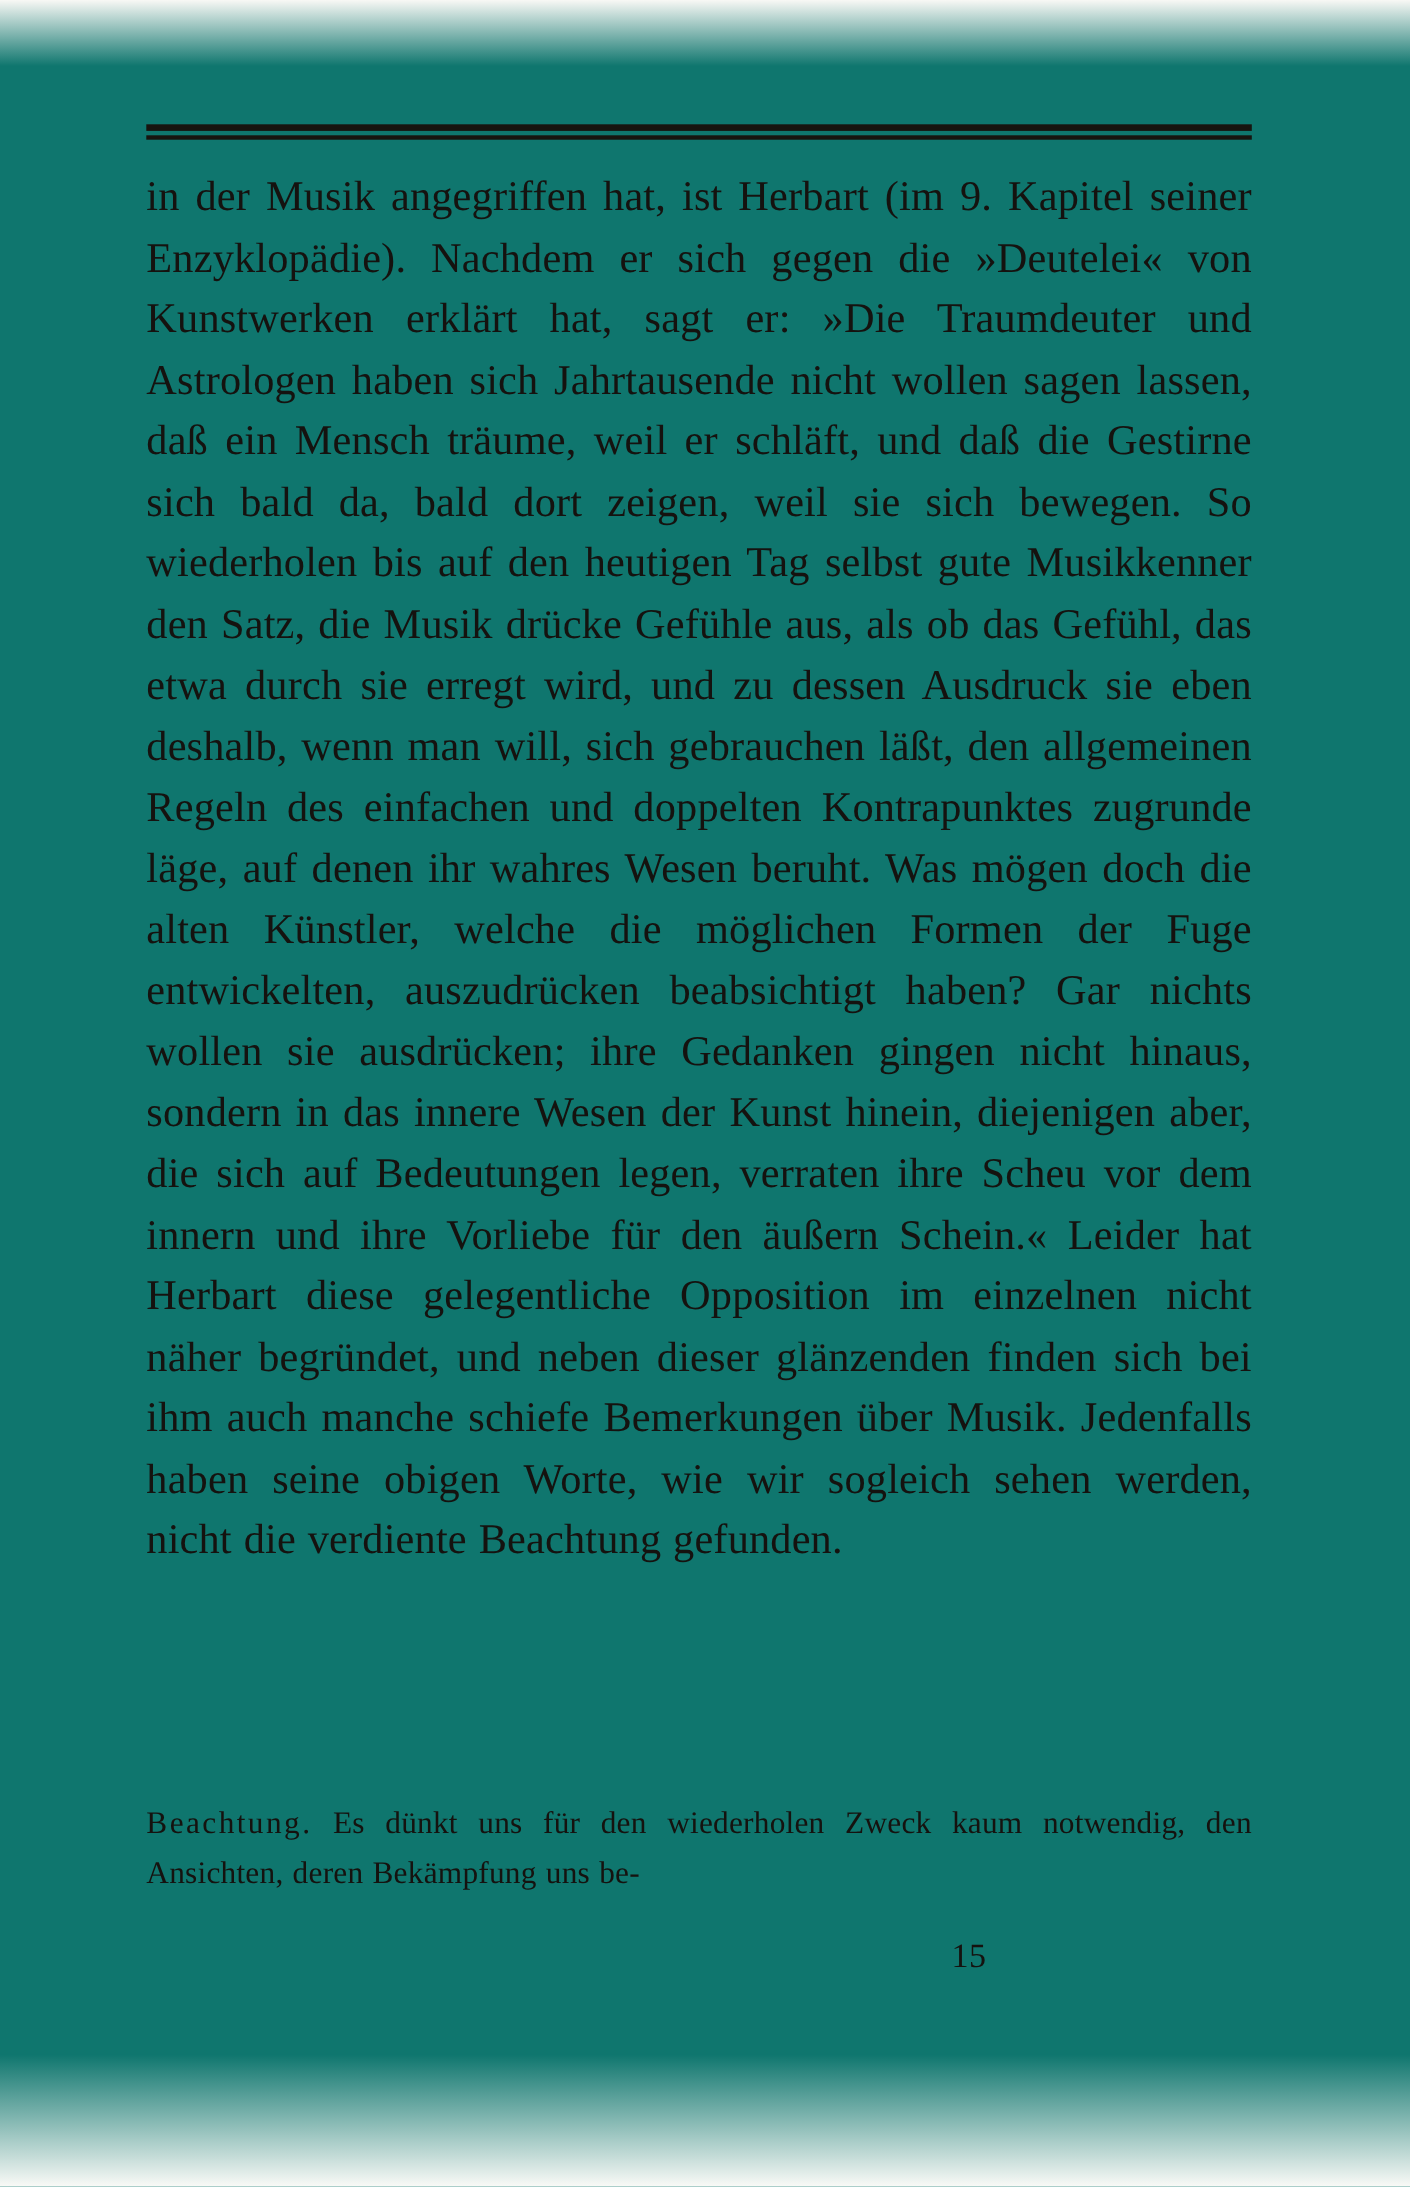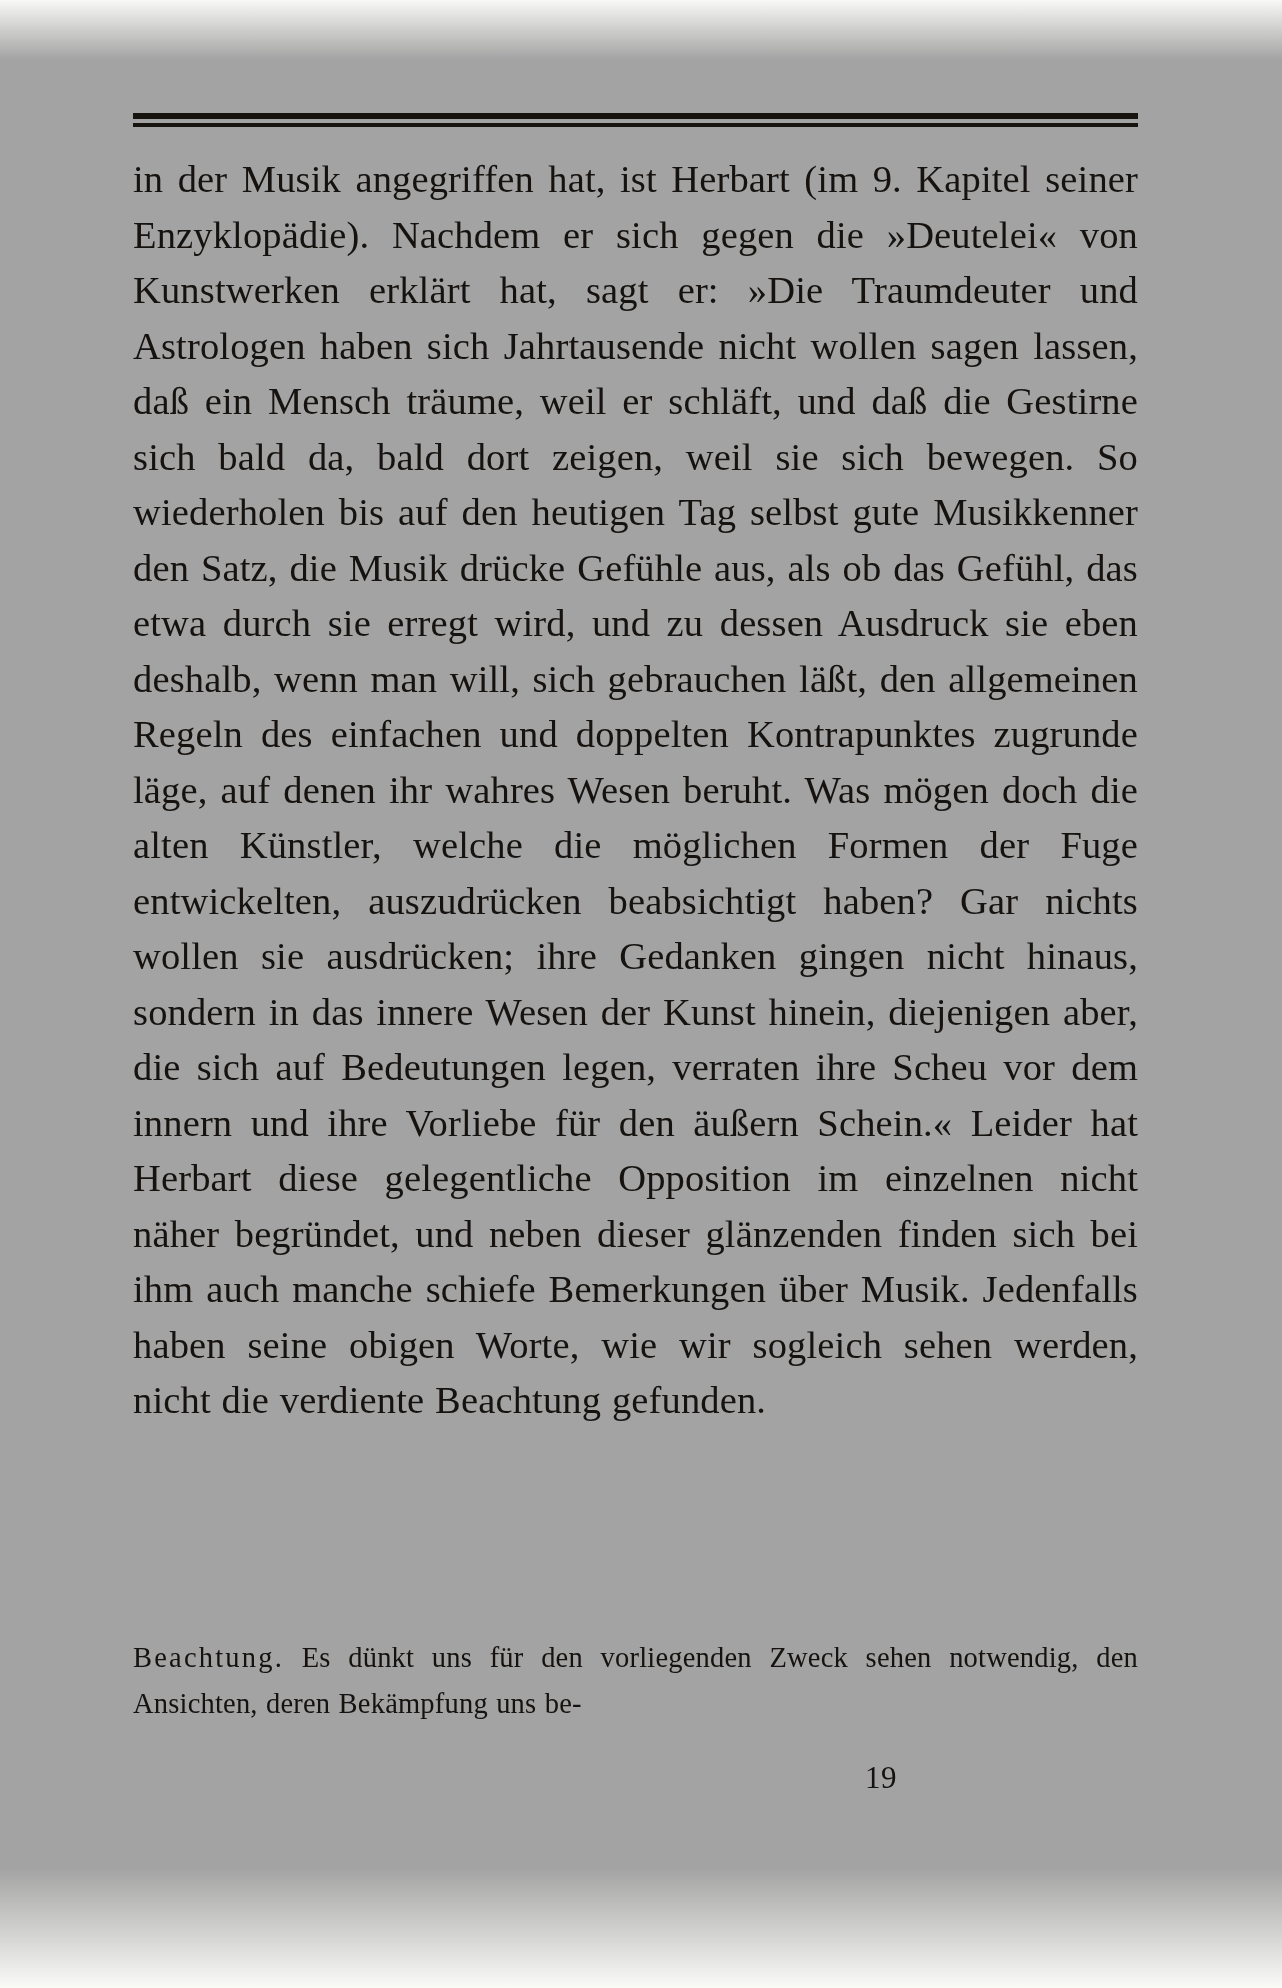--- a/index.html
+++ b/index.html
@@ -13,21 +13,21 @@
     position: relative;
     font-family: "Liberation Serif", serif;
     color: #15120f;
   }
   .page {
     position: absolute;
     left: 0;
     top: 0;
     width: 1282px;
     height: 1988px;
-    background: #a3a3a3;
+    background: #0f766e;
     overflow: hidden;
   }
 
   
   .top-rule {
     position: absolute;
     left: 133px;
     top: 113px;
     width: 1005px;
     height: 14px;
@@ -119,21 +119,21 @@
   <div class="top-rule">
     <div class="bar-thick"></div>
     <div class="bar-thin"></div>
   </div>
 
   <div class="body-block">
     <p>in der Musik angegriffen hat, ist Herbart (im 9. Kapitel seiner Enzyklopädie). Nachdem er sich gegen die »Deutelei« von Kunstwerken erklärt hat, sagt er: »Die Traumdeuter und Astrologen haben sich Jahrtausende nicht wollen sagen lassen, daß ein Mensch träume, weil er schläft, und daß die Gestirne sich bald da, bald dort zeigen, weil sie sich bewegen. So wiederholen bis auf den heutigen Tag selbst gute Musikkenner den Satz, die Musik drücke Gefühle aus, als ob das Gefühl, das etwa durch sie erregt wird, und zu dessen Ausdruck sie eben deshalb, wenn man will, sich gebrauchen läßt, den allgemeinen Regeln des einfachen und doppelten Kontrapunktes zugrunde läge, auf denen ihr wahres Wesen beruht. Was mögen doch die alten Künstler, welche die möglichen Formen der Fuge entwickelten, auszudrücken beabsichtigt haben? Gar nichts wollen sie ausdrücken; ihre Gedanken gingen nicht hinaus, sondern in das innere Wesen der Kunst hinein, diejenigen aber, die sich auf Bedeutungen legen, verraten ihre Scheu vor dem innern und ihre Vorliebe für den äußern Schein.« Leider hat Herbart diese gelegentliche Opposition im einzelnen nicht näher begründet, und neben dieser glänzenden finden sich bei ihm auch manche schiefe Bemerkungen über Musik. Jedenfalls haben seine obigen Worte, wie wir sogleich sehen werden, nicht die verdiente Beachtung gefunden.</p>
   </div>
 
   <div class="note-block">
-    <p><span class="note-lead">Beachtung.</span> <span>Es dünkt uns für den vorliegenden Zweck sehen notwendig, den Ansichten, deren Bekämpfung uns be-</span></p>
+    <p><span class="note-lead">Beachtung.</span> <span>Es dünkt uns für den wiederholen Zweck kaum notwendig, den Ansichten, deren Bekämpfung uns be-</span></p>
   </div>
 
   <div class="folio">
-    <span>19</span>
+    <span>15</span>
   </div>
 
   <div class="edge-shade edge-bottom"></div>
 </div>
 
 </body></html>

